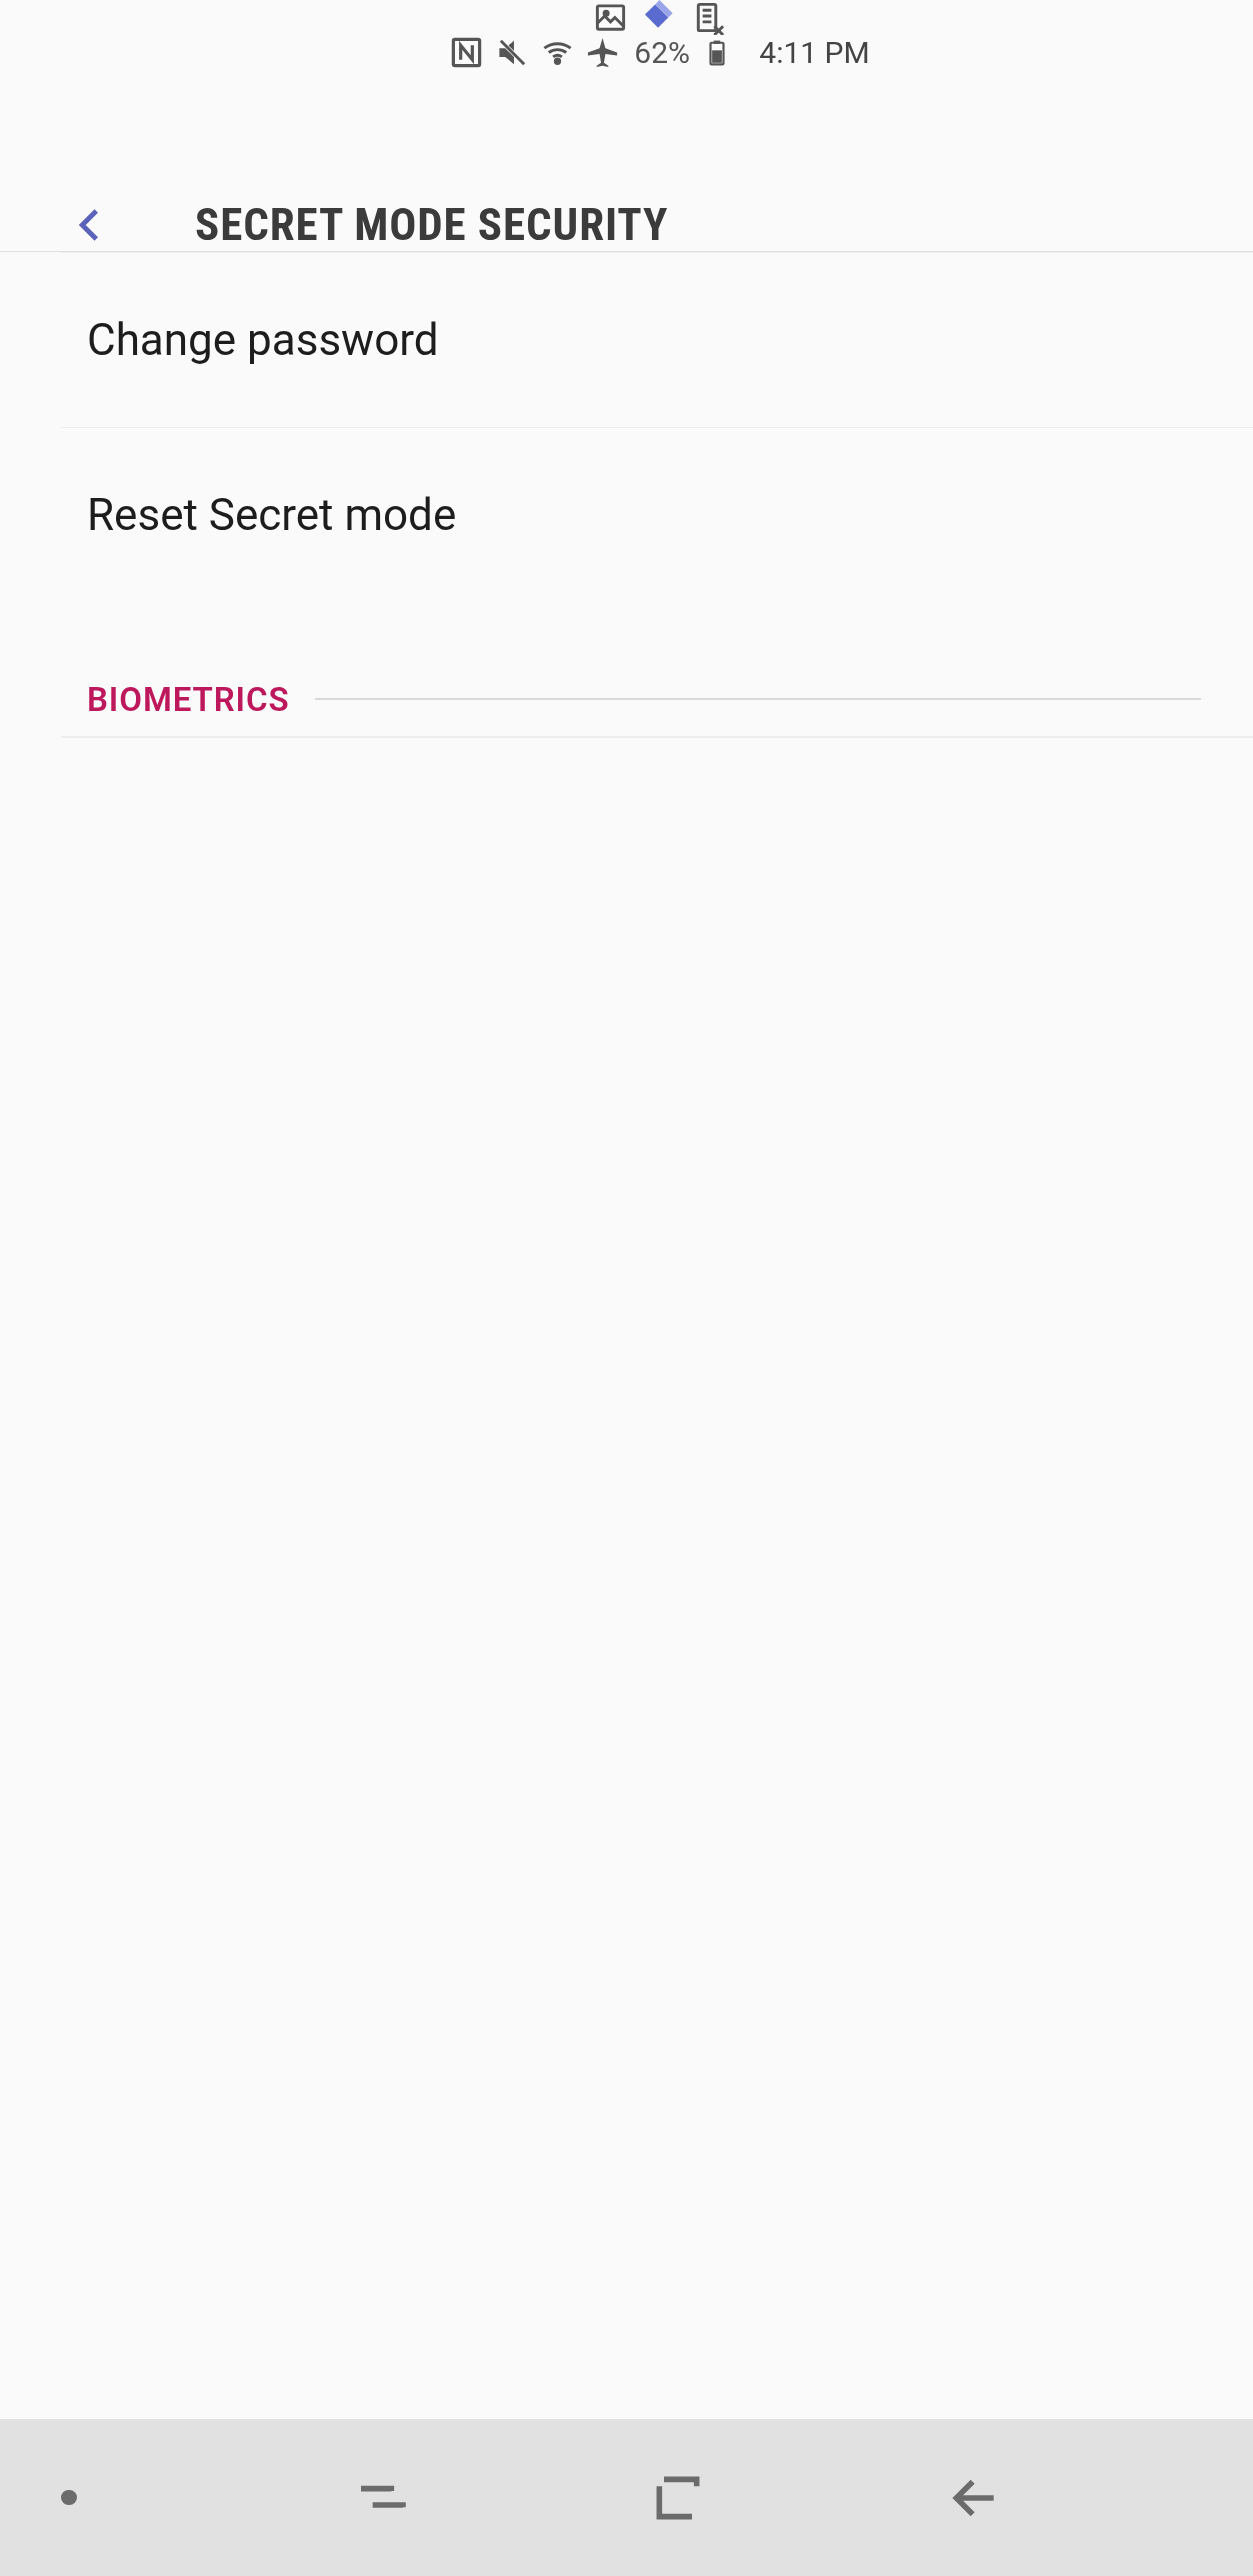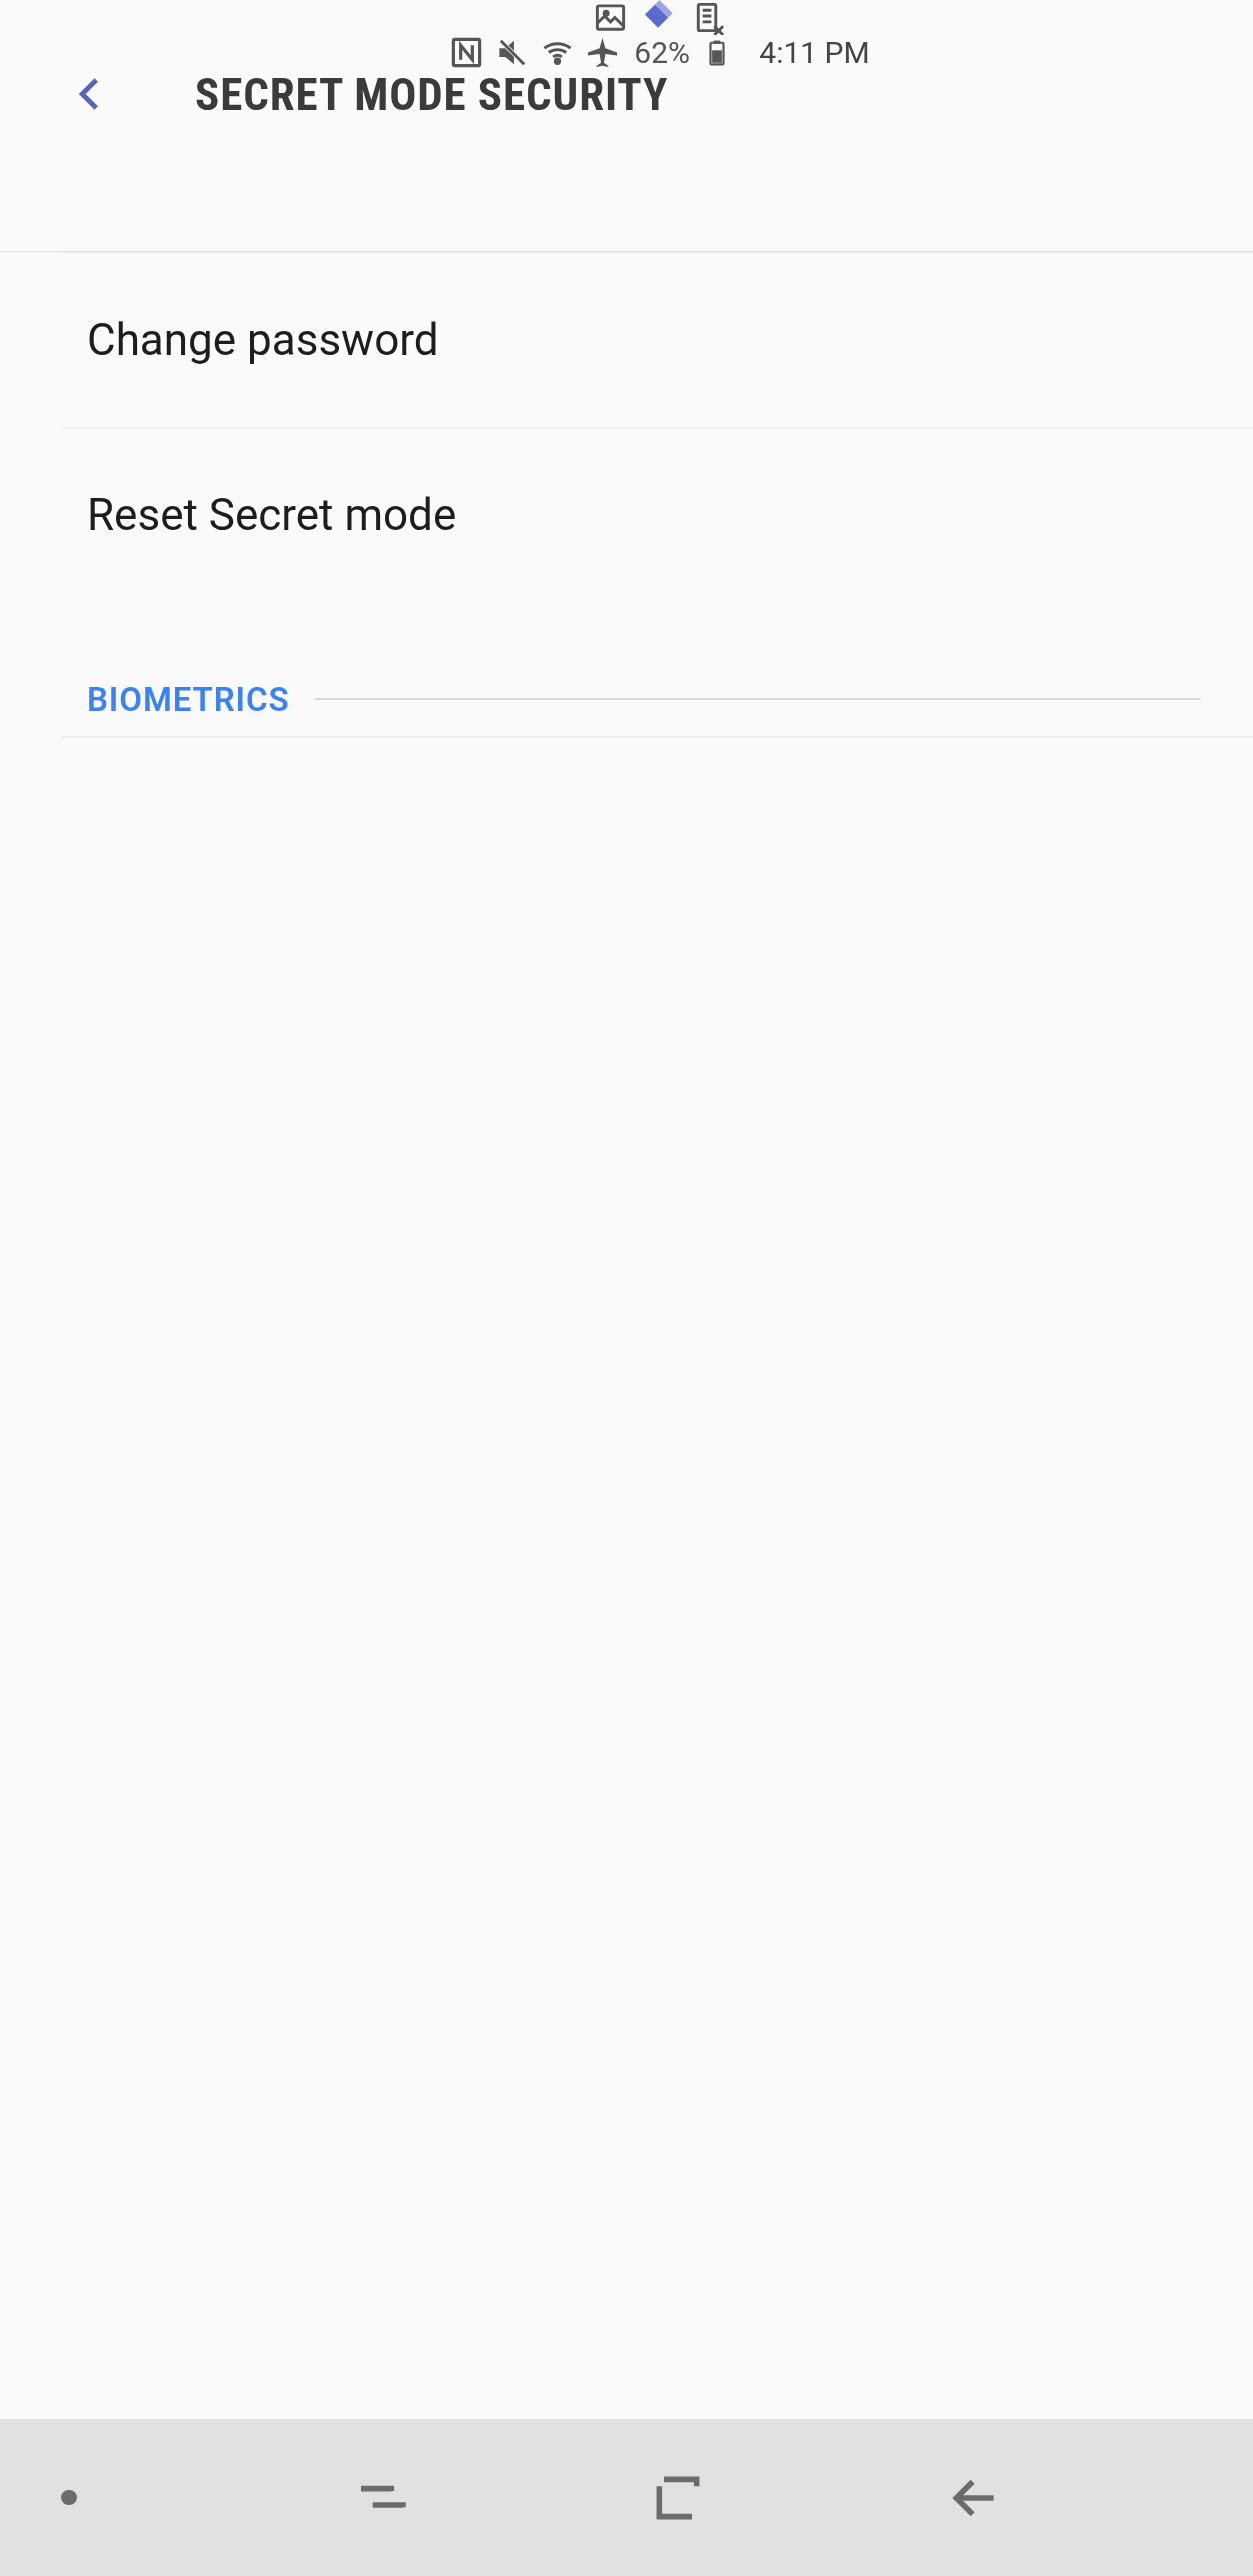--- a/index.html
+++ b/index.html
@@ -41,21 +41,21 @@
       margin: 0 3.5px;
     }
     .status-right .time {
       font-size: 30px;
       color: #444;
       margin-left: 10px;
     }
     .app-bar {
       height: 184px;
       display: flex;
-      align-items: flex-start;
+      align-items: flex-end;
       padding: 0 35px 0 65px;
       border-bottom: 0.9px solid #e0e0e0;
       background: #fafafa;
     }
     .back-btn {
       width: 52px;
       height: 52px;
       display: flex;
       align-items: center;
       justify-content: center;
@@ -91,21 +91,21 @@
     .section-header {
       display: flex;
       align-items: center;
       padding: 78px 52px 17.4px 87px;
       gap: 26px;
     }
     .section-header .sh-label {
       font-size: 33px;
       font-weight: 600;
       letter-spacing: 0.9px;
-      color: #3b82f6;
+      color: #be185d;
     }
     .section-header .sh-line {
       flex: 1;
       height: 1.7px;
       background: #d8d8d8;
     }
     .section-desc {
       padding: 52px 104px 35px 87px;
       font-size: 40px;
       line-height: 1.5;

